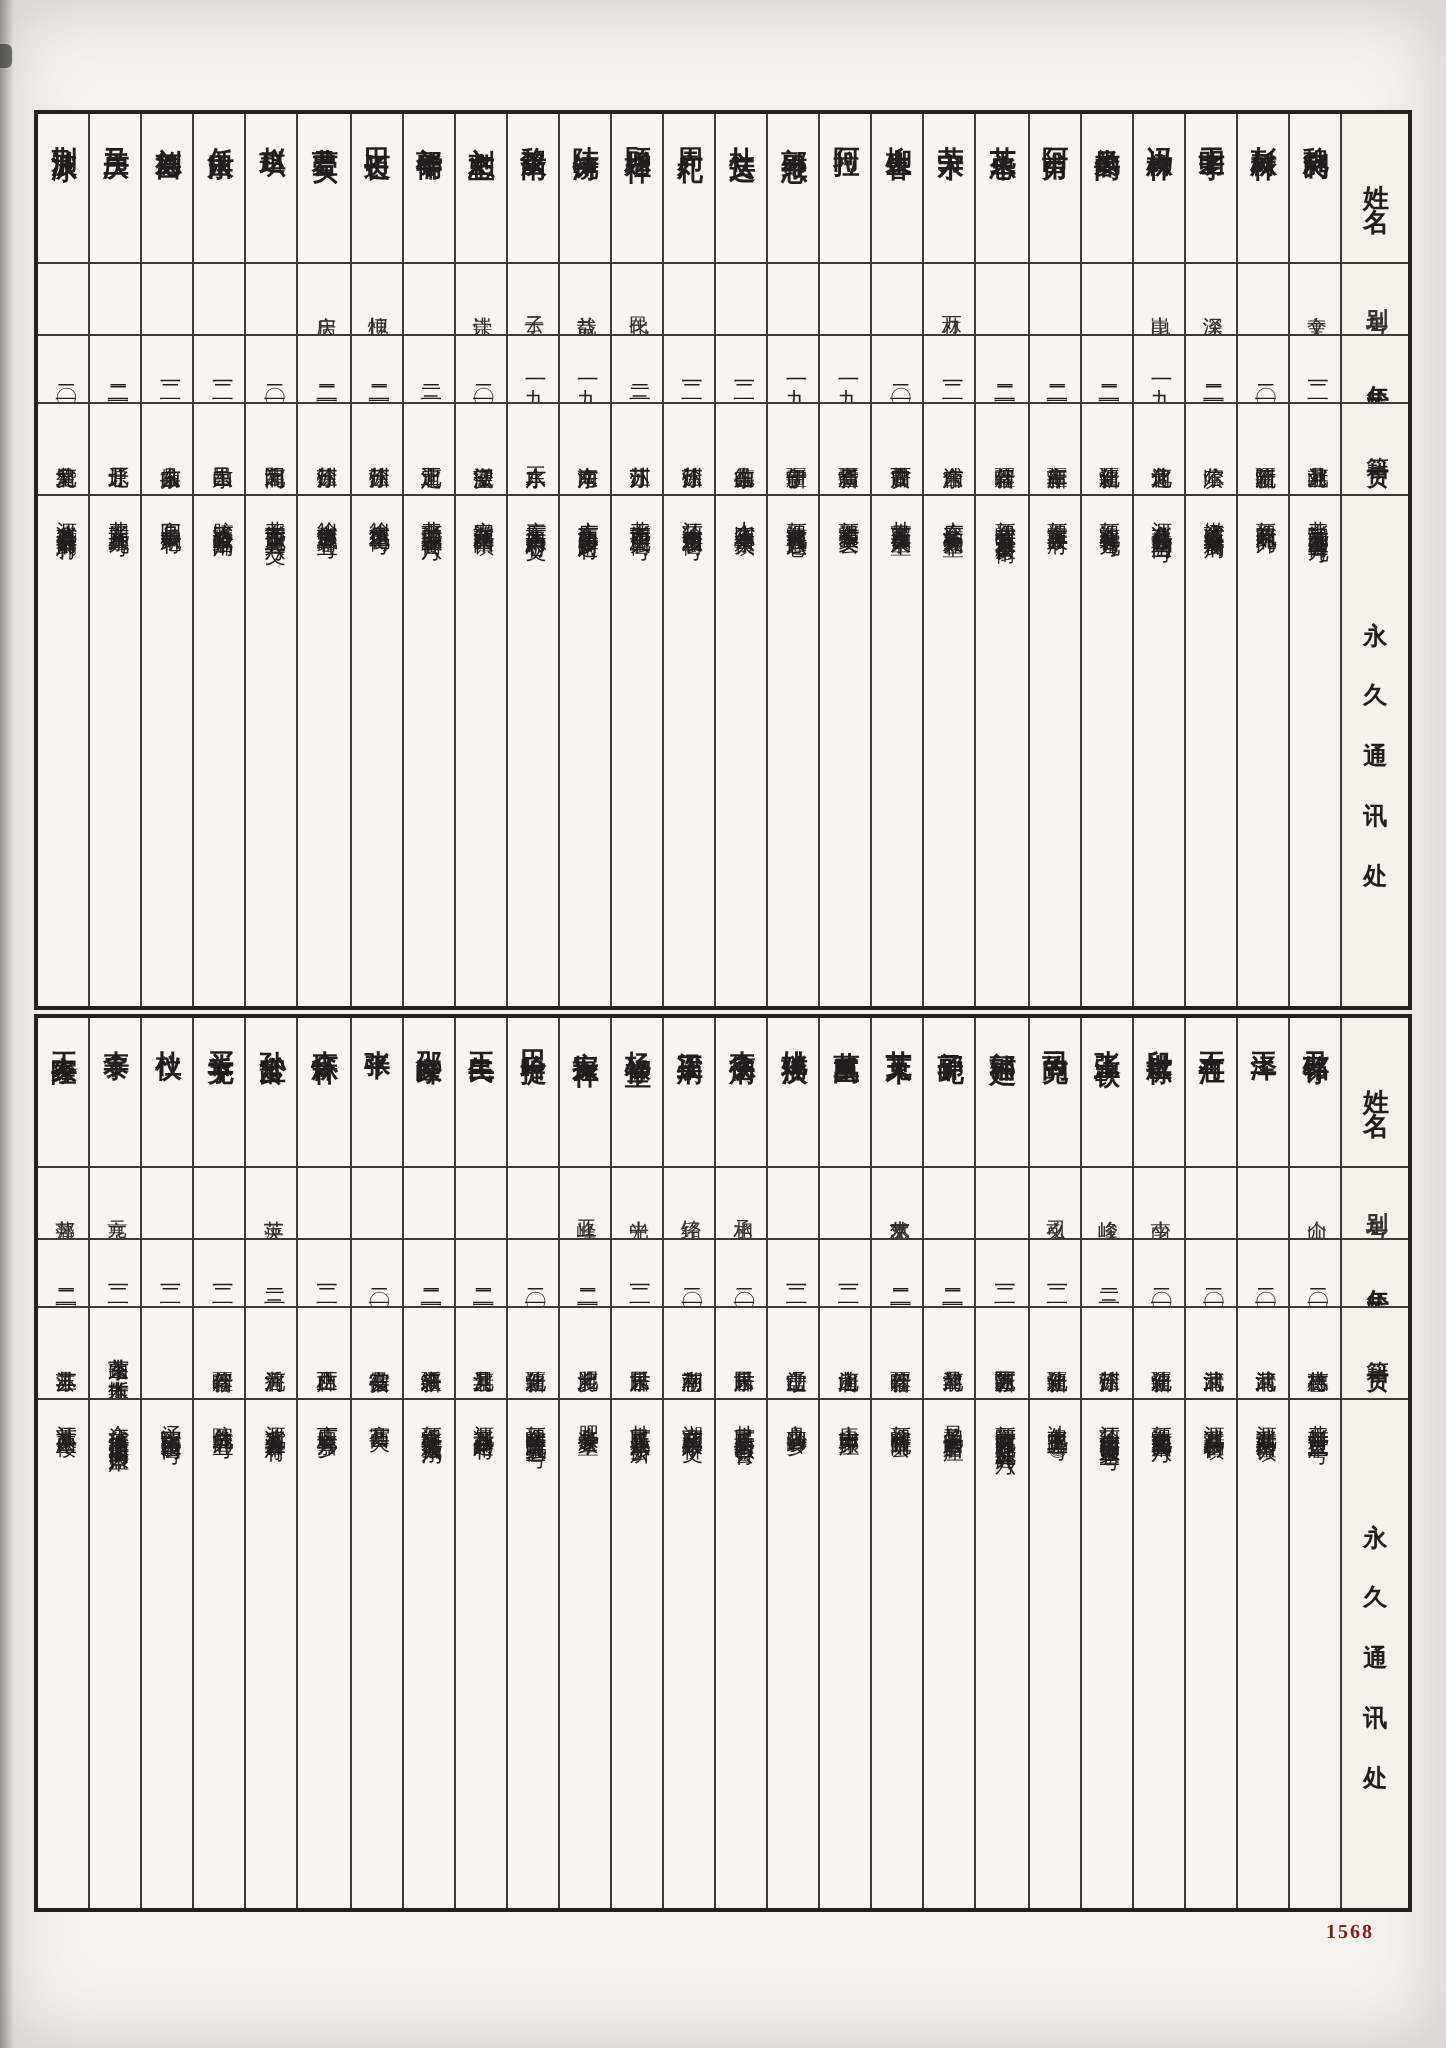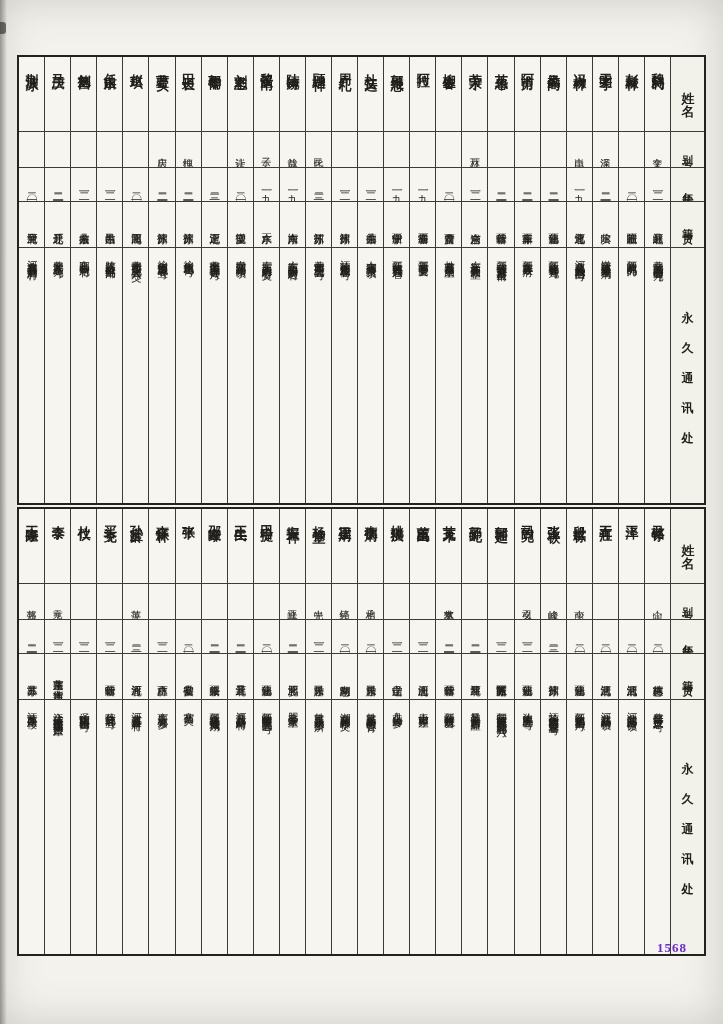--- a/index.html
+++ b/index.html
@@ -53,22 +53,22 @@
   .c-native{height:46px;font-size:10.5px;line-height:1.15;justify-content:center;padding:1px;}
   .c-address{flex:1 1 auto;font-size:10.5px;line-height:1.18;letter-spacing:1px;padding:4px 1px 2px 1px;}
   
   .hcell{font-weight:700;}
   .hcell.c-name{font-size:13px;justify-content:center;letter-spacing:12px;padding-top:0;}
   .hcell.c-alias{font-size:11px;letter-spacing:4px;}
   .hcell.c-age{font-size:11px;letter-spacing:2px;}
   .hcell.c-native{font-size:11px;letter-spacing:6px;}
   .hcell.c-address{font-size:12px;justify-content:center;letter-spacing:30px;padding:0;}
   .page-number{
-    position:absolute;right:36px;bottom:68px;
-    font-size:13px;font-weight:600;letter-spacing:1px;color:#6d28d9;
+    position:absolute;right:36px;bottom:52px;
+    font-size:10px;font-weight:600;letter-spacing:1px;color:#7f1d1d;
     font-family:"Liberation Serif","DejaVu Serif",serif;
   }
 </style>
 </head>
 <body>
 
 <div class="page">
   <div class="corner-mark"></div>
 
   <div class="table-section top">

